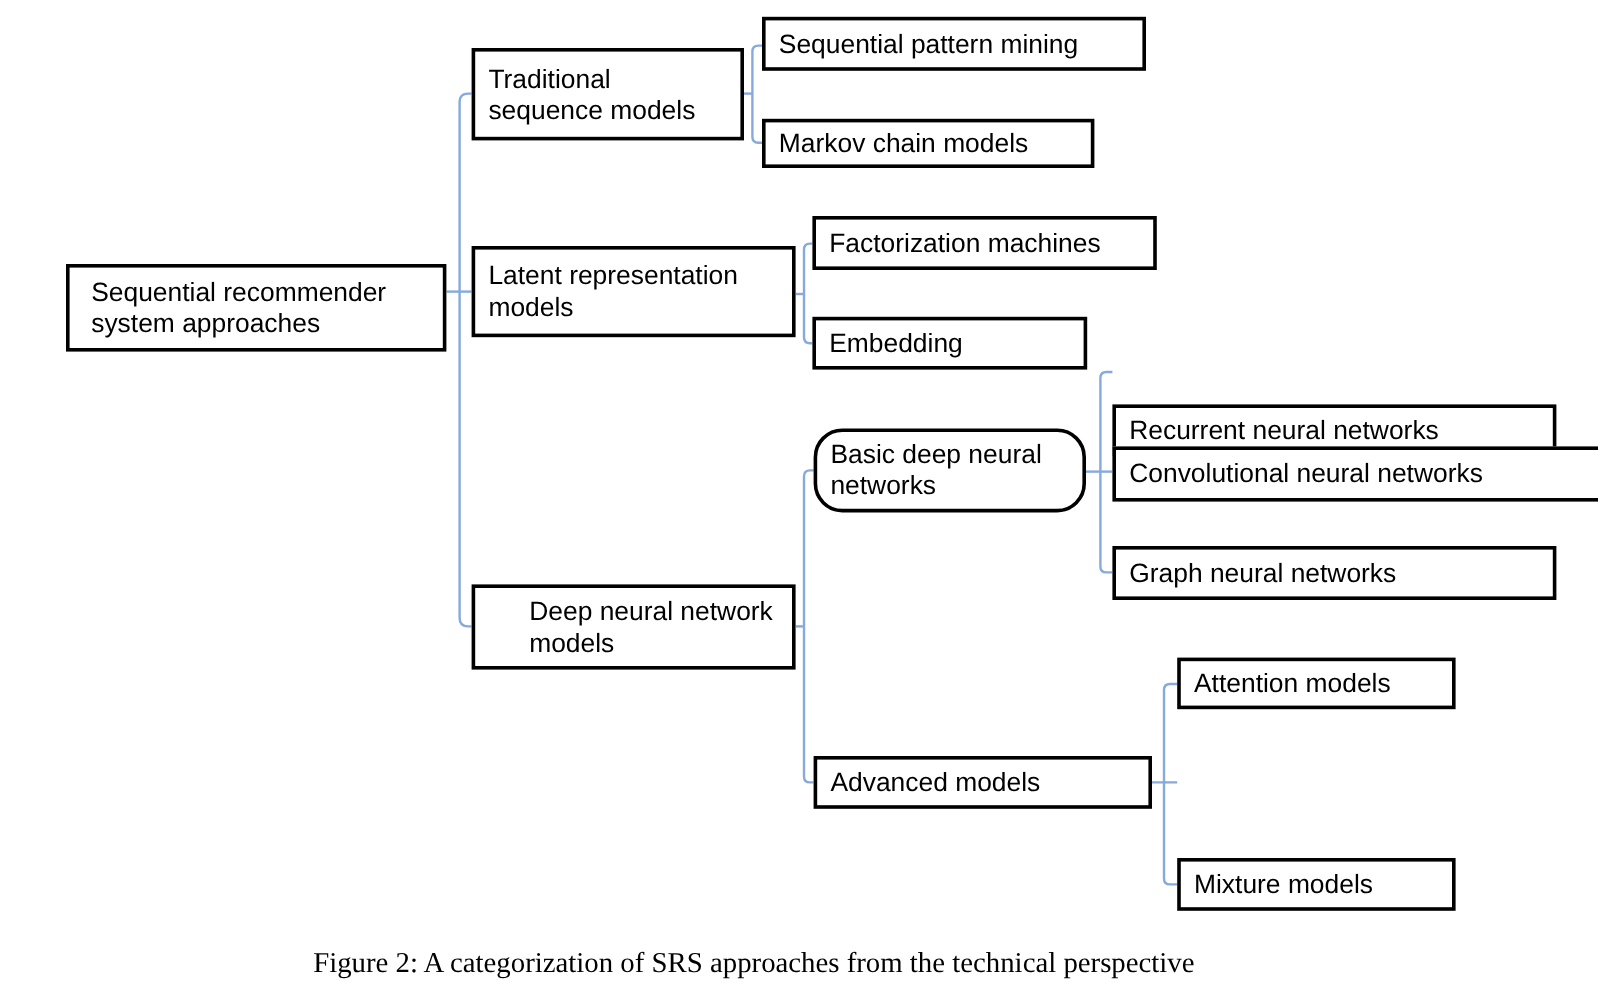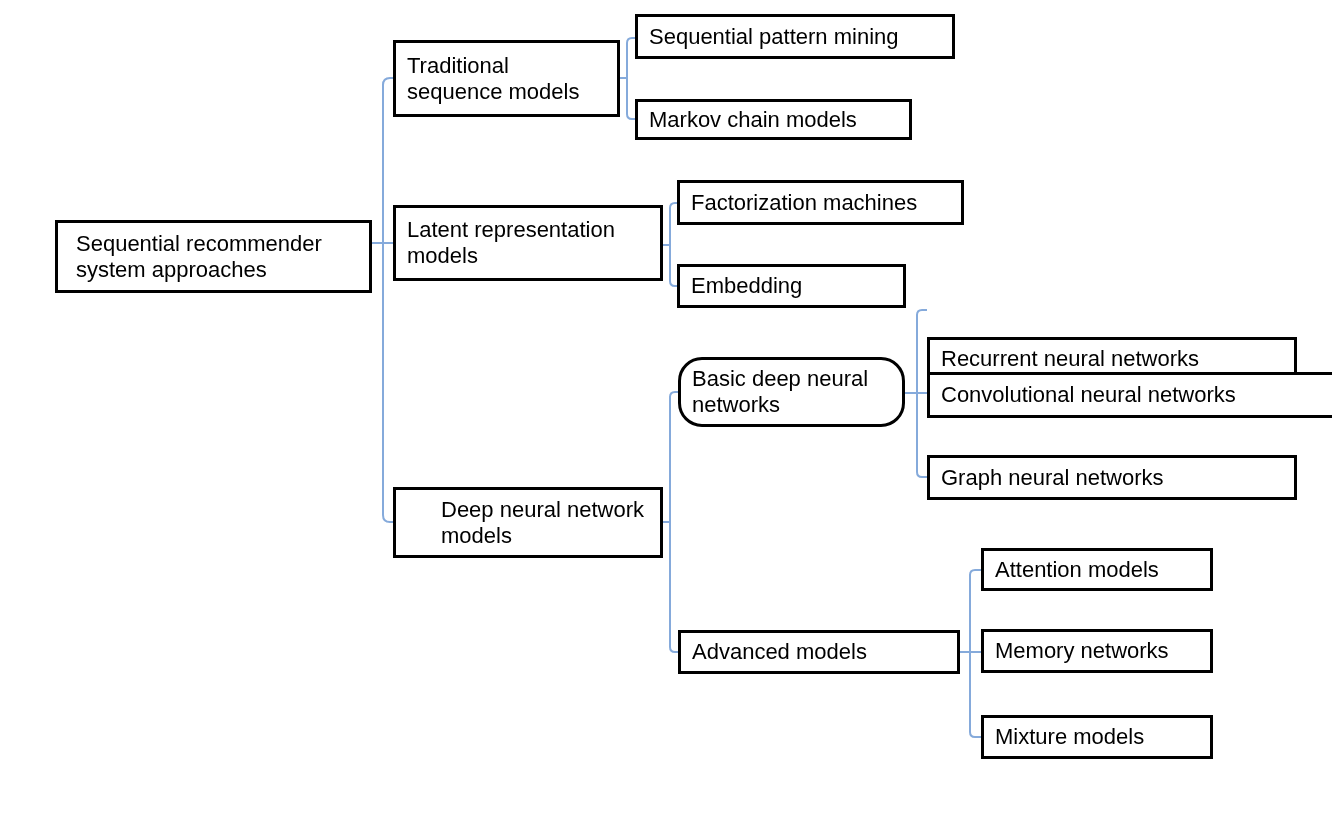--- a/index.html
+++ b/index.html
@@ -108,18 +108,18 @@
   <div class="node" style="left:927px; top:289px; width:370px; height:43px;margin-top:48px;">Recurrent neural networks</div>
 
   <div class="node" style="left:927px; top:372px; width:434px; height:46px;">Convolutional neural networks</div>
 
   <div class="node" style="left:927px; top:455px; width:370px; height:45px;">Graph neural networks</div>
 
   <div class="node" style="left:678px; top:630px; width:282px; height:44px;">Advanced models</div>
 
   <div class="node" style="left:981px; top:548px; width:232px; height:43px;">Attention models</div>
 
-  <div class="node" style="left:981px; top:629px; width:232px; height:44px;">Memory networks</div>
 
   <div class="node" style="left:981px; top:715px; width:232px; height:44px;">Mixture models</div>
 
+  <div class="caption">Figure 2: A categorization of SRS approaches from the technical perspective</div>
 
 </div>
 
 </body></html>

